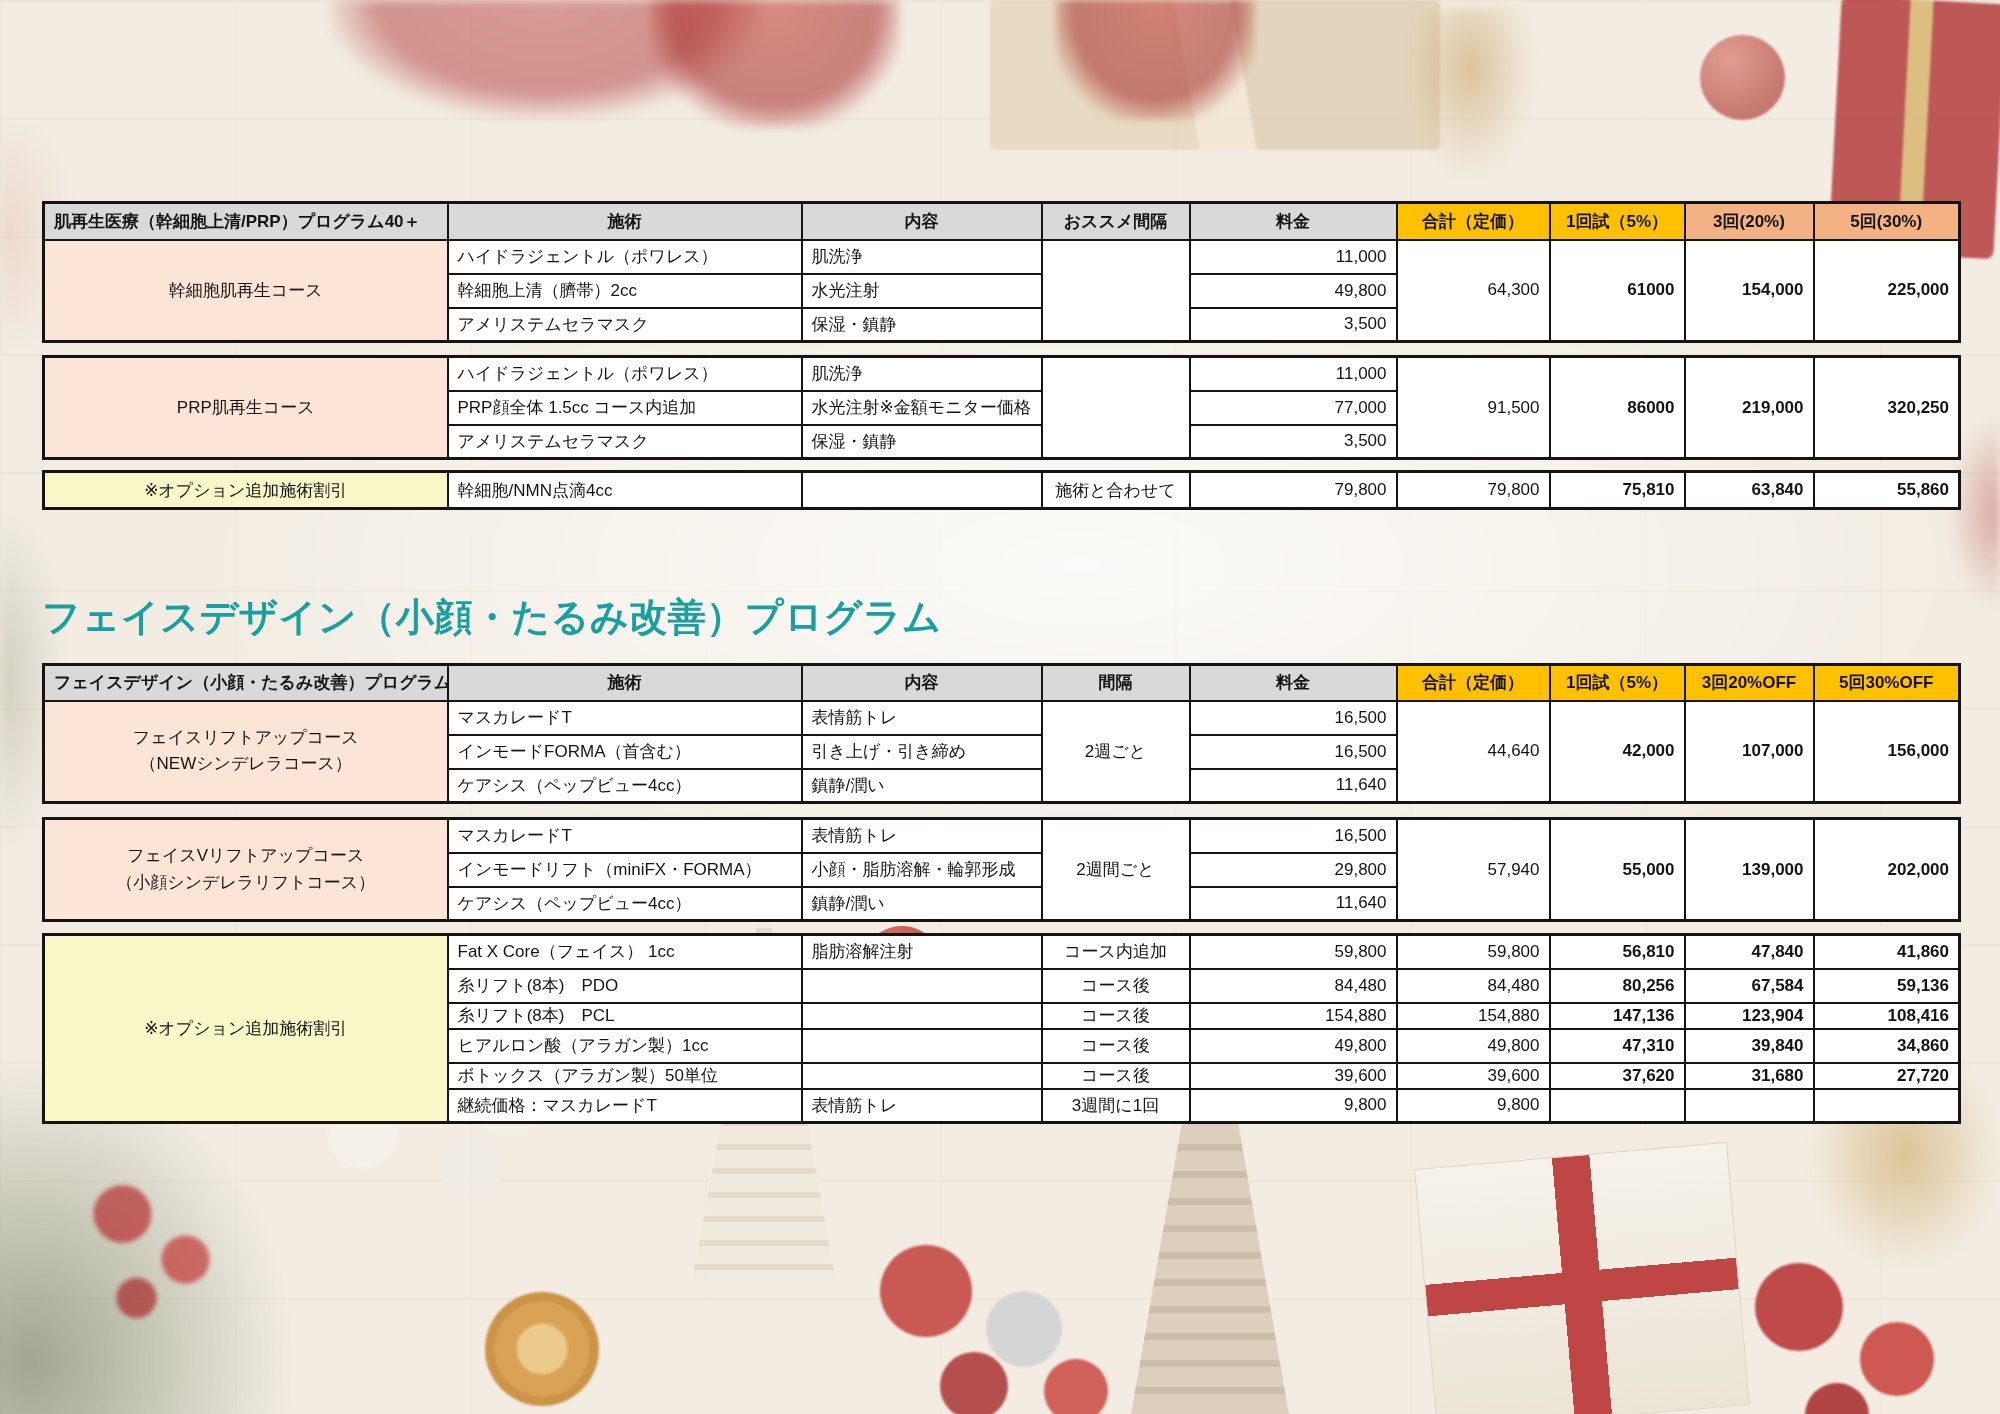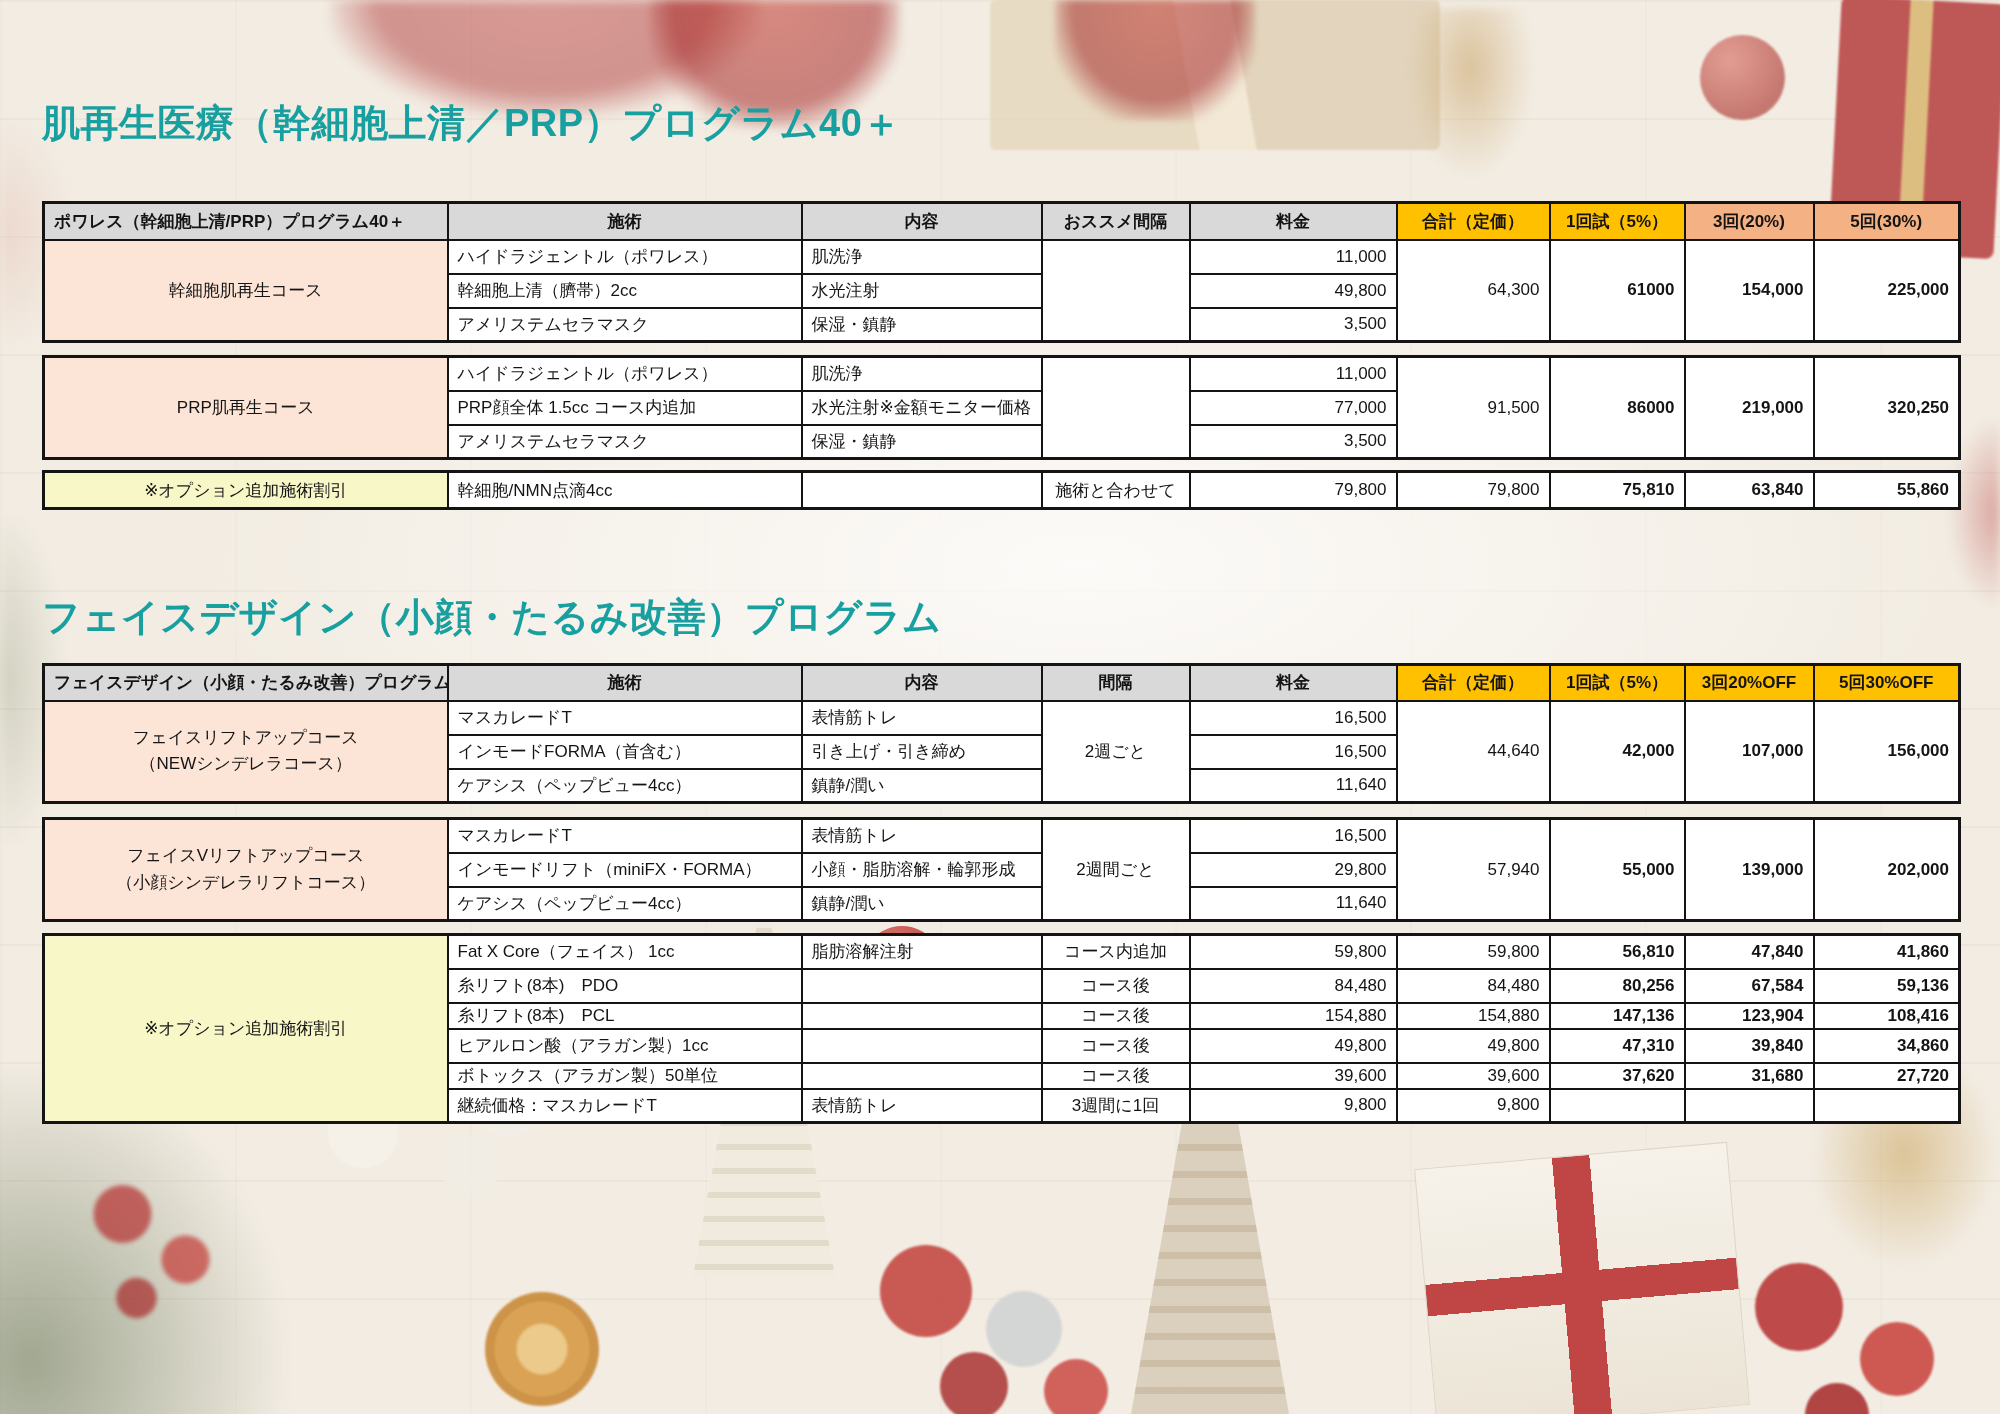--- a/index.html
+++ b/index.html
@@ -84,37 +84,36 @@
   <div class="d" id="d-treetan"></div>
   <div class="d" id="d-ballsc"></div>
   <div class="d" id="d-giftbr"></div>
   <div class="d" id="d-deer"></div>
   <div class="d" id="d-ornbr"></div>
   <div class="d" id="d-ballsbr"></div>
 </div>
 
 <div class="content">
 
-  <h1 class="ptitle" id="title1">肌再生医療（幹細胞上清／PRP）プログラム40＋</h1>
 
   <table class="pt" id="t1a">
     <colgroup>
         <col style="width:404px">
         <col style="width:354px">
         <col style="width:240px">
         <col style="width:148px">
         <col style="width:207px">
         <col style="width:153px">
         <col style="width:135px">
         <col style="width:129px">
         <col style="width:146px">
       </colgroup>
     <tbody>
         <tr style="height:37px">
-      <td class="h h1st">ポワレス（幹細胞上清/PRP）プログラム40＋</td>
+      <td class="h h1st">肌再生医療（幹細胞上清/PRP）プログラム40＋</td>
       <td class="h">施術</td>
       <td class="h">内容</td>
       <td class="h">おススメ間隔</td>
       <td class="h">料金</td>
       <td class="h gold">合計（定価）</td>
       <td class="h gold">1回試（5%）</td>
       <td class="h salmon">3回(20%)</td>
       <td class="h salmon">5回(30%)</td>
     </tr>
     <tr style="height:34px">

